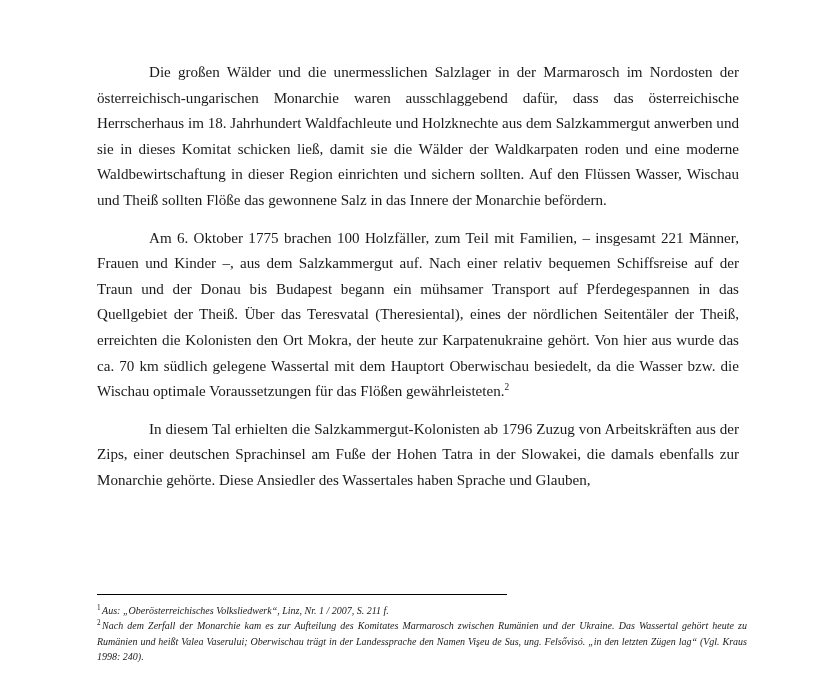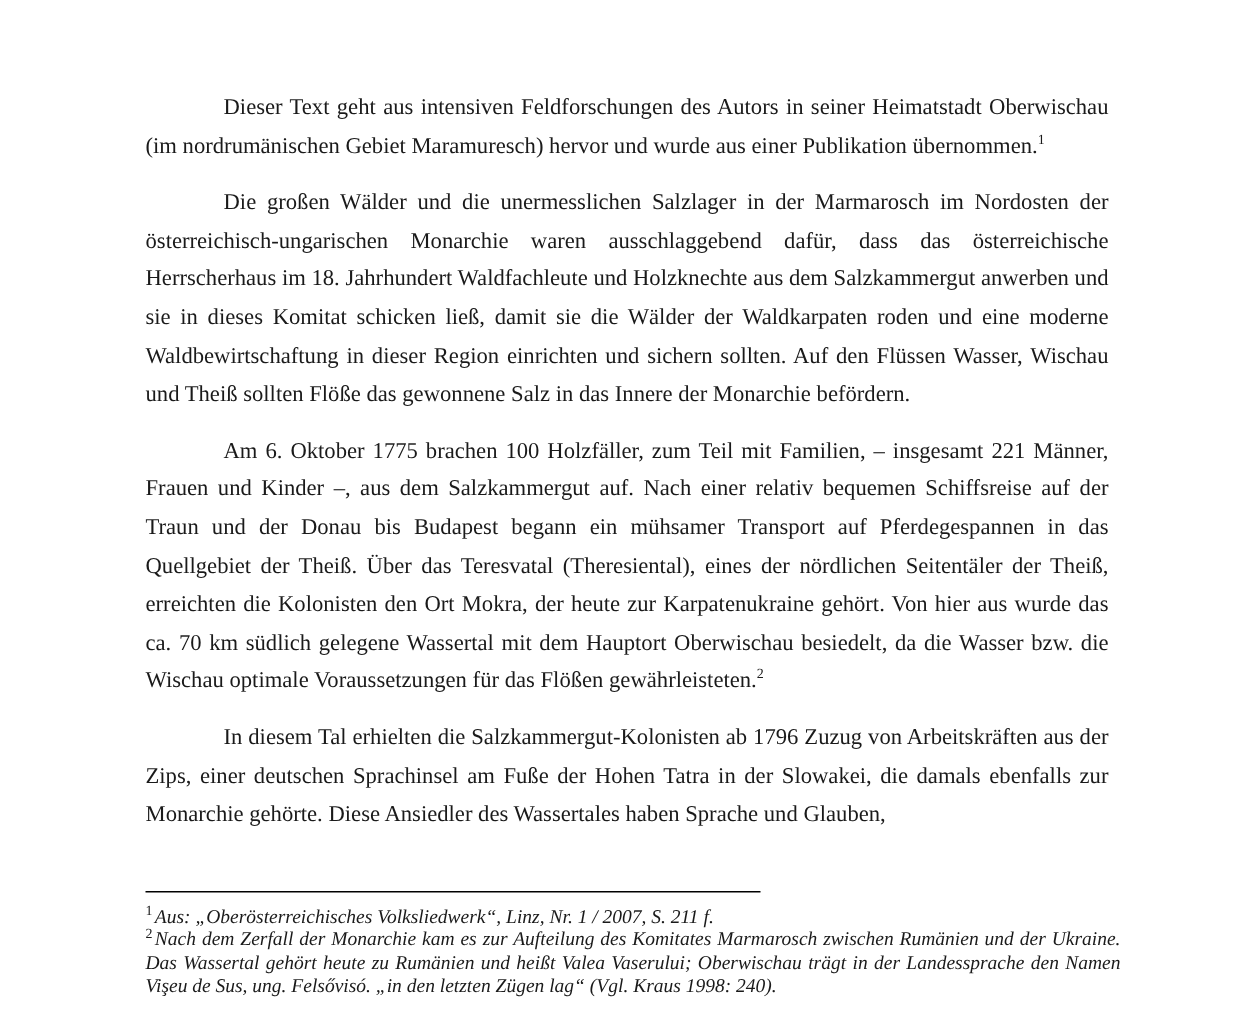--- a/index.html
+++ b/index.html
@@ -59,21 +59,21 @@
 
   .footnote-sep {
     width: 410px;
     height: 0;
     border-top: 1.4px solid #000000;
     margin: 0 0 8px 0;
   }
 
   p.footnote {
     margin: 0;
-    font-size: 13px;
+    font-size: 10px;
     line-height: 15.4px;
     font-style: italic;
     text-align: justify;
     text-justify: inter-word;
     hyphens: none;
     -webkit-hyphens: none;
   }
 
   p.footnote.fn-one {
     text-align: left;
@@ -87,21 +87,20 @@
     padding-right: 1.5px;
   }
 </style>
 </head>
 <body>
 
 <div class="page">
 
   <div class="body-block">
 
-    <p class="para"><span>Dieser Text geht aus intensiven Feldforschungen des Autors in seiner Heimatstadt Oberwischau (im nordrumänischen Gebiet Maramuresch) hervor und wurde aus einer Publikation übernommen.</span><sup class="fn-ref">1</sup></p>
 
     <p class="para"><span>Die großen Wälder und die unermesslichen Salzlager in der Marmarosch im Nordosten der österreichisch-ungarischen Monarchie waren ausschlaggebend dafür, dass das österreichische Herrscherhaus im 18. Jahrhundert Waldfachleute und Holzknechte aus dem Salzkammergut anwerben und sie in dieses Komitat schicken ließ, damit sie die Wälder der Waldkarpaten roden und eine moderne Waldbewirtschaftung in dieser Region einrichten und sichern sollten. Auf den Flüssen Wasser, Wischau und Theiß sollten Flöße das gewonnene Salz in das Innere der Monarchie befördern.</span></p>
 
     <p class="para"><span>Am 6. Oktober 1775 brachen 100 Holzfäller, zum Teil mit Familien, – insgesamt 221 Männer, Frauen und Kinder –, aus dem Salzkammergut auf. Nach einer relativ bequemen Schiffsreise auf der Traun und der Donau bis Budapest begann ein mühsamer Transport auf Pferdegespannen in das Quellgebiet der Theiß. Über das Teresvatal (Theresiental), eines der nördlichen Seitentäler der Theiß, erreichten die Kolonisten den Ort Mokra, der heute zur Karpatenukraine gehört. Von hier aus wurde das ca. 70 km südlich gelegene Wassertal mit dem Hauptort Oberwischau besiedelt, da die Wasser bzw. die Wischau optimale Voraussetzungen für das Flößen gewährleisteten.</span><sup class="fn-ref">2</sup></p>
 
     <p class="para"><span>In diesem Tal erhielten die Salzkammergut-Kolonisten ab 1796 Zuzug von Arbeitskräften aus der Zips, einer deutschen Sprachinsel am Fuße der Hohen Tatra in der Slowakei, die damals ebenfalls zur Monarchie gehörte. Diese Ansiedler des Wassertales haben Sprache und Glauben,</span></p>
 
   </div>
 
   <div class="footnote-area">

